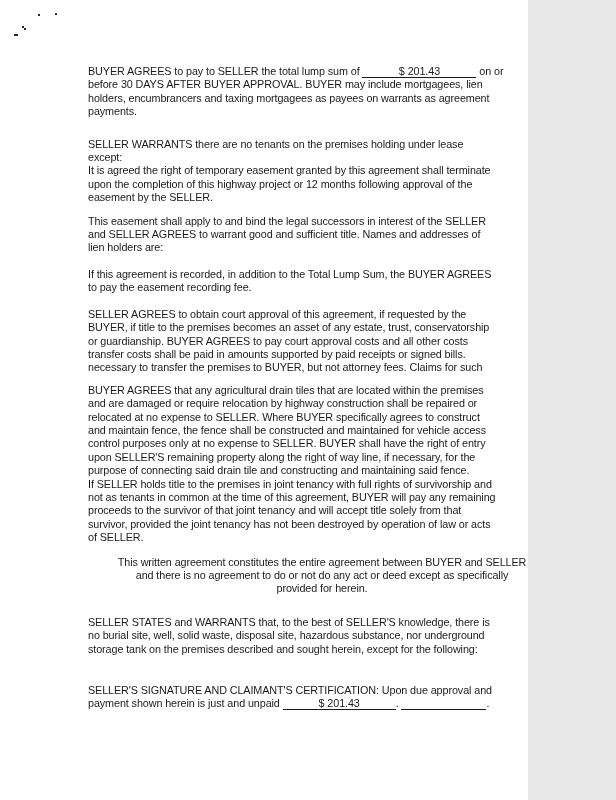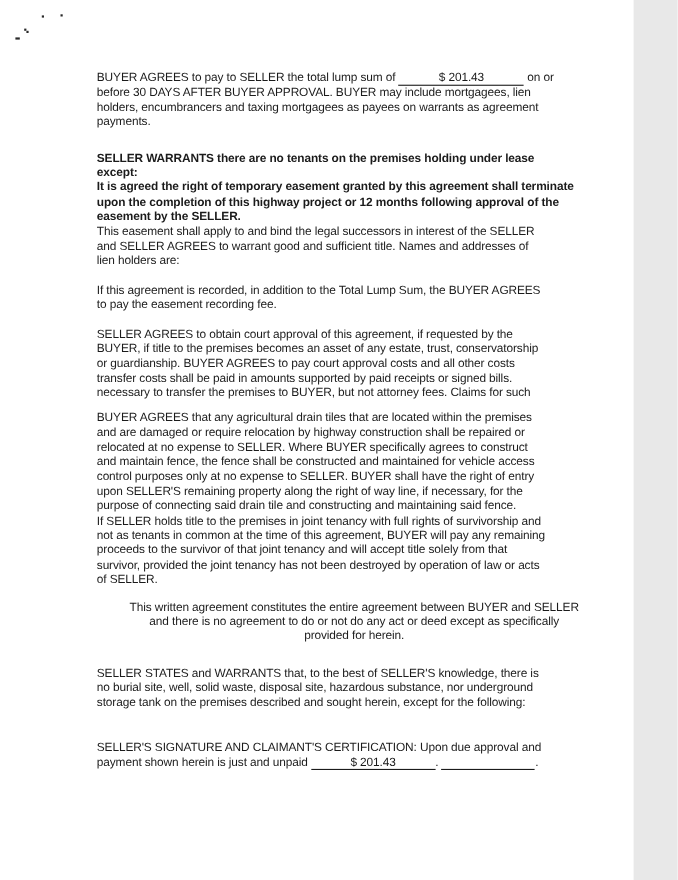--- a/index.html
+++ b/index.html
@@ -1,19 +1,19 @@
 <!DOCTYPE html>
 <html><head>
 <meta charset="utf-8">
 <style>
   html,body{margin:0;padding:0;}
   body{background:#e8e8e8;}
   .page{
     position:relative;
-    width:576px;height:800px;
+    width:528px;height:800px;
     background:#ffffff;
     overflow:hidden;
     font-family:"Liberation Sans", sans-serif;
     color:#1b1b1b;
   }
   .doc-text{
     position:absolute;
     left:88px;top:65px;width:468px;
     font-size:10.8px;
     line-height:13.4px;
@@ -43,21 +43,21 @@
   <span class="speck s3"></span>
   <span class="speck s4"></span>
 
   <div class="doc-text">
       <div class="para" style="margin-bottom: 19px;">
         <div class="line"><span>BUYER AGREES to pay to SELLER the total lump sum of </span><span class="blank" style="width: 114px;">$ 201.43</span><span> on or</span></div>
         <div class="line"><span>before 30 DAYS AFTER BUYER APPROVAL. BUYER may include mortgagees, lien</span></div>
         <div class="line"><span>holders, encumbrancers and taxing mortgagees as payees on warrants as agreement</span></div>
         <div class="line"><span>payments.</span></div>
       </div>
-      <div class="para" style="margin-bottom: 0; font-weight: bold;">
+      <div class="para" style="margin-bottom: 10px;">
         <div class="line"><span>SELLER WARRANTS there are no tenants on the premises holding under lease</span></div>
         <div class="line"><span>except:</span></div>
         <div class="line"><span>It is agreed the right of temporary easement granted by this agreement shall terminate</span></div>
         <div class="line"><span>upon the completion of this highway project or 12 months following approval of the</span></div>
         <div class="line"><span>easement by the SELLER.</span></div>
       </div>
       <div class="para" style="margin-bottom: 13px;">
         <div class="line"><span>This easement shall apply to and bind the legal successors in interest of the SELLER</span></div>
         <div class="line"><span>and SELLER AGREES to warrant good and sufficient title. Names and addresses of</span></div>
         <div class="line"><span>lien holders are:</span></div>

